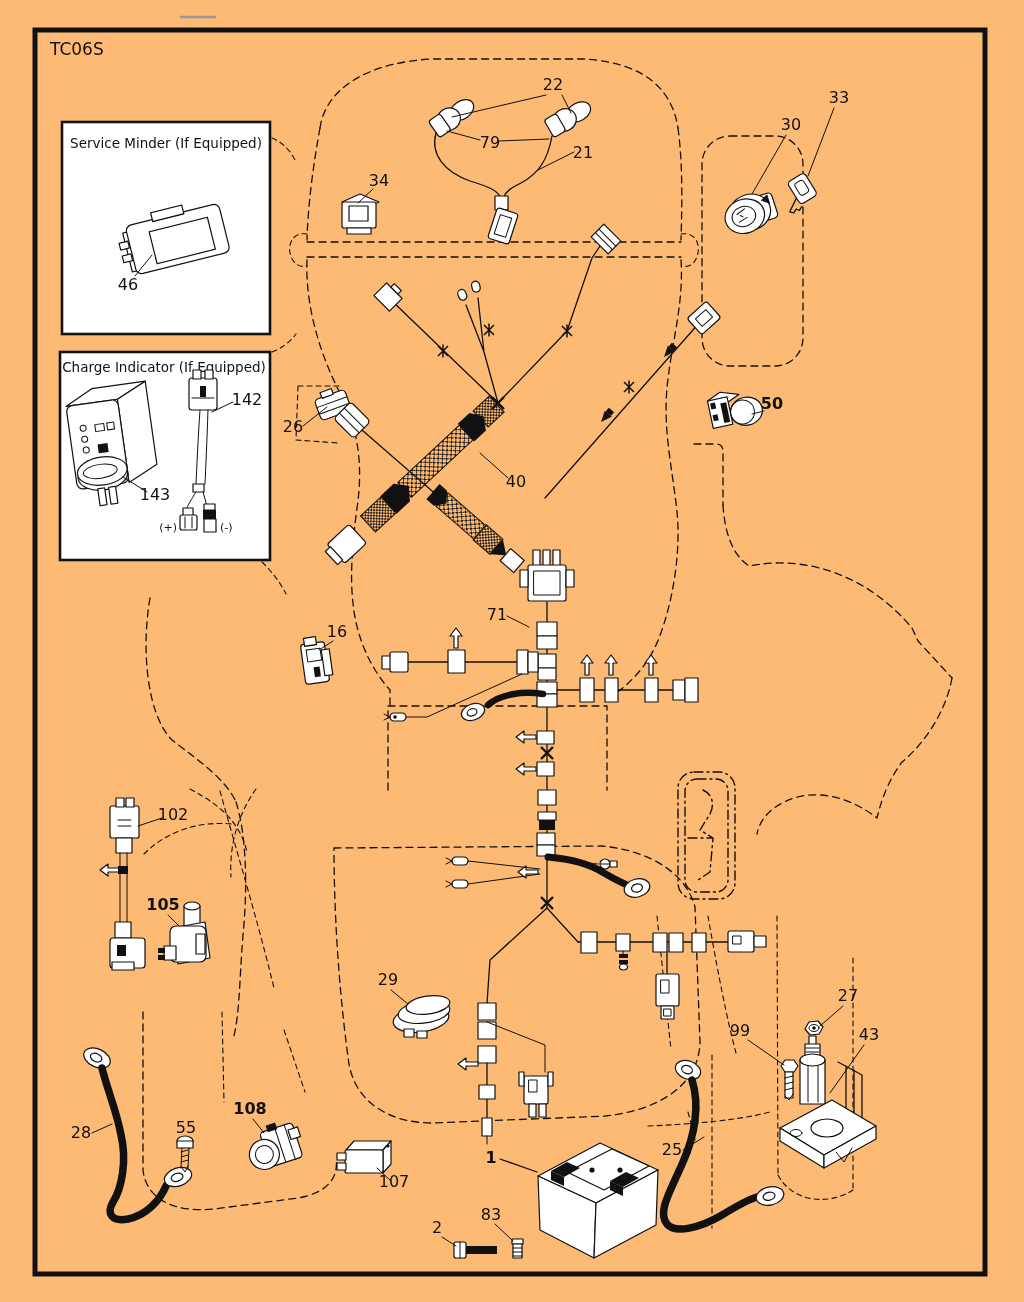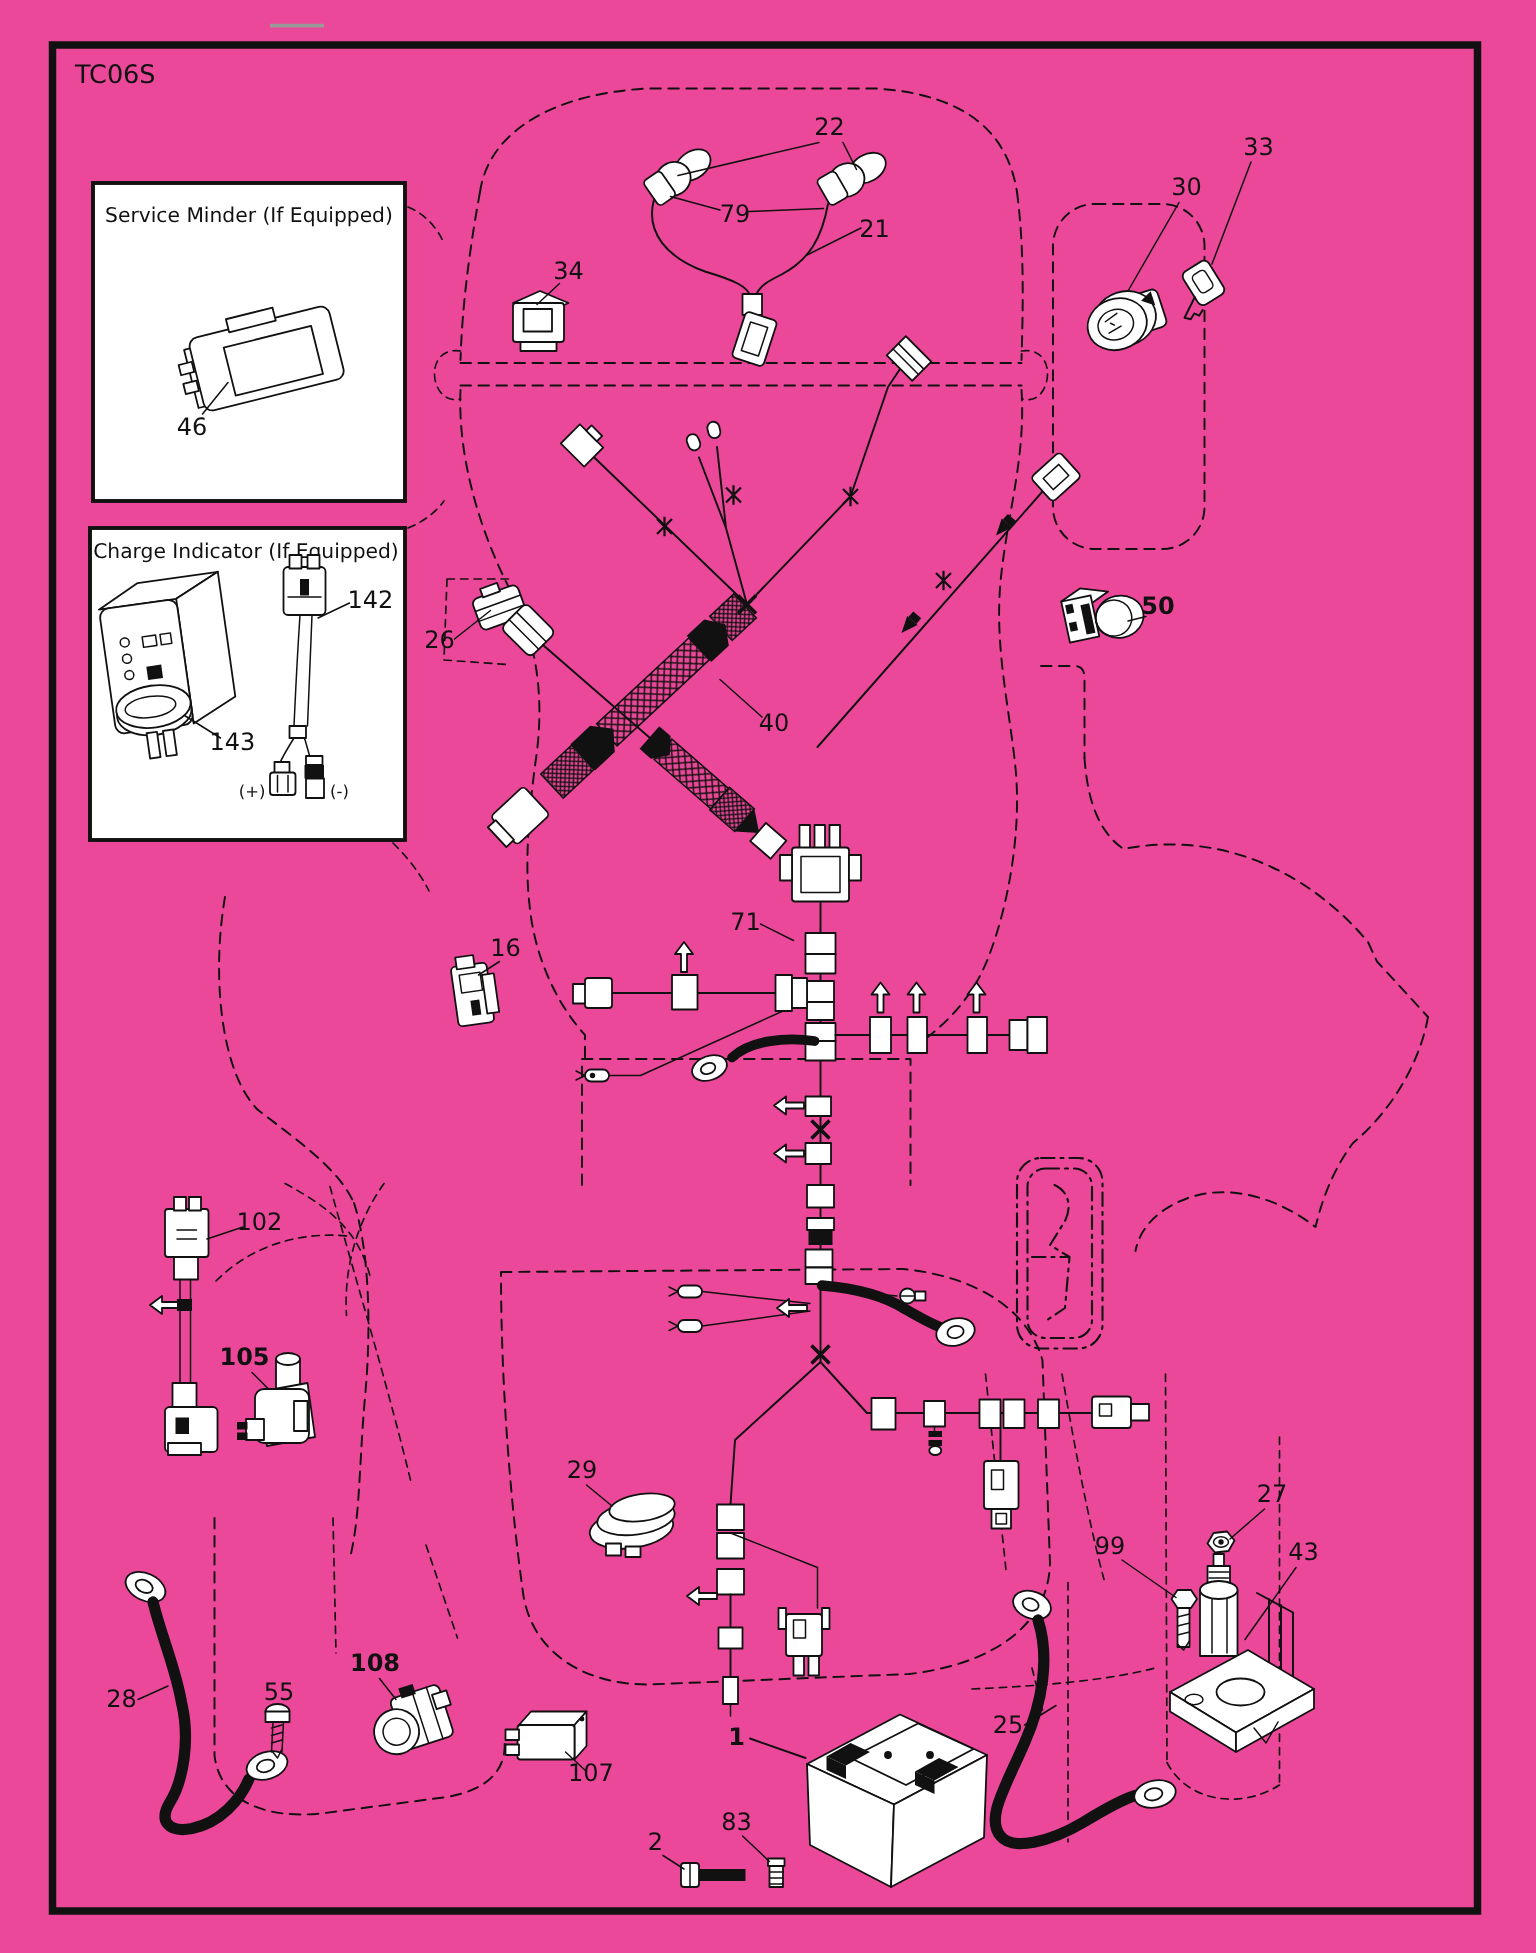--- a/index.html
+++ b/index.html
@@ -1,16 +1,16 @@
 <!DOCTYPE html>
 <html><head>
 <meta charset="utf-8">
 <style>
   html,body{margin:0;padding:0;background:#fff;}
-  .page{position:relative;width:1024px;height:1302px;background:#ec4899;font-family:"DejaVu Sans",sans-serif;}
+  .page{position:relative;width:1024px;height:1302px;background:#fdba74;font-family:"DejaVu Sans",sans-serif;}
   svg{position:absolute;left:0;top:0;}
   .ln{fill:none;stroke:#111;stroke-width:1.3;stroke-linecap:round;stroke-linejoin:round;}
   .thin{stroke-width:1;}
   .dash{stroke-dasharray:7 5;}
   .dash2{stroke-dasharray:5 4;stroke-width:1.1;}
   .dashdot{stroke-dasharray:9 4 2 4;stroke-width:1.4;}
   .blk{fill:#111;stroke:none;}
   .wht{fill:#fff;stroke:#111;stroke-width:1.2;stroke-linejoin:round;}
   .cable{fill:none;stroke:#111;stroke-width:6.5;stroke-linecap:round;}
   .lbl{font:16px "DejaVu Sans",sans-serif;fill:#111;text-anchor:middle;}

